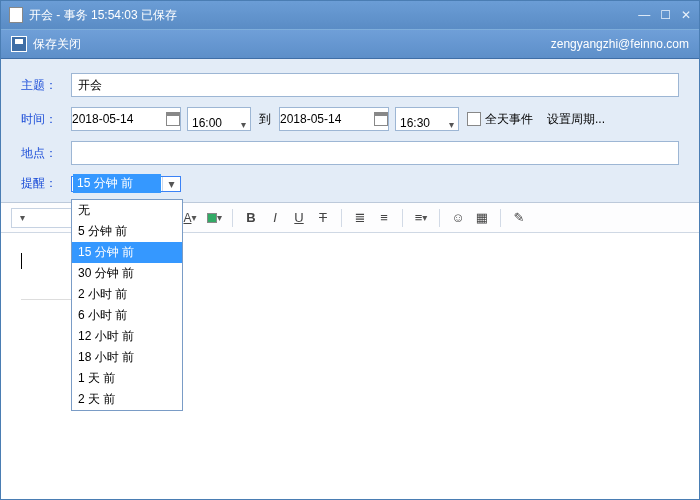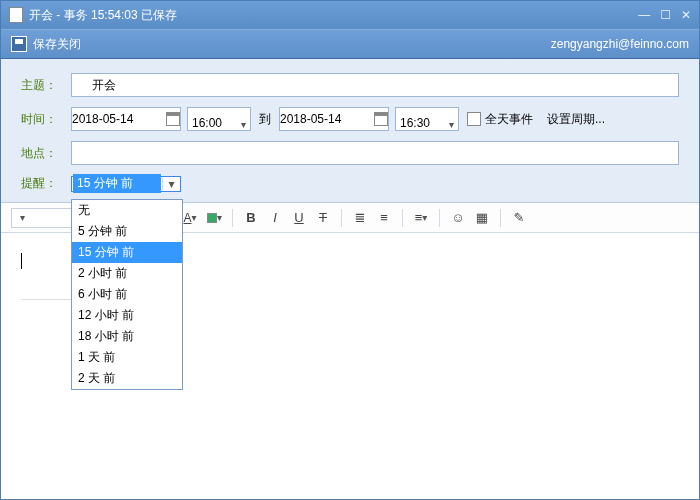--- a/index.html
+++ b/index.html
@@ -9,22 +9,22 @@
 .titlebar .title{flex:0 0 auto}
 .titlebar .spacer{flex:1}
 .titlebar .winbtns{display:flex;gap:10px;color:#eaf2fb;font-size:14px}
 .titlebar .winbtns span{cursor:pointer}
 .toolbar{height:30px;background:linear-gradient(#6f9fd8,#5d8fc9);display:flex;align-items:center;padding:0 10px;color:#fff;border-top:1px solid #7faedb;border-bottom:1px solid #3f6ea6}
 .toolbar .save-icon{width:16px;height:16px;border:1px solid #fff;background:#3f6ea6;margin-right:6px;position:relative}
 .toolbar .save-icon::after{content:"";position:absolute;top:2px;left:3px;right:3px;height:5px;background:#fff}
 .toolbar .right{margin-left:auto}
 .form-area{background:#e3ecf7;padding:14px 20px 10px;border-bottom:1px solid #bcc9da}
 .row{display:flex;align-items:center;margin-bottom:10px}
-.lbl{width:50px;color:#4d7c0f}
-.txt{flex:1;height:24px;border:1px solid #9db6d4;background:#fff;padding:2px 20px;outline:none}
+.lbl{width:50px;color:#1d4ed8}
+.txt{flex:1;height:24px;border:1px solid #9db6d4;background:#fff;padding:2px 6px;outline:none}
 .date-input{width:110px;height:24px;border:1px solid #9db6d4;background:#fff;display:flex;align-items:center;padding:0 0;margin-right:6px}
 .date-input span:first-child{flex:1}
 .cal-icon{width:14px;height:14px;border:1px solid #888;position:relative}
 .cal-icon::before{content:"";position:absolute;top:0;left:0;right:0;height:3px;background:#888}
 .time-sel{width:64px;height:24px;border:1px solid #9db6d4;background:#fff;display:flex;align-items:flex-end;padding:0 4px;margin-right:8px}
 .time-sel span:first-child{flex:1}
 .chev{font-size:10px;color:#555}
 .to{margin-right:8px}
 .chk{width:14px;height:14px;border:1px solid #888;margin-right:4px;background:#fff}
 .link{color:#000000;margin-left:14px;cursor:pointer}
@@ -103,20 +103,21 @@
   </div>
   <div class="row" style="margin-bottom:0">
     <span class="lbl">提醒：</span>
     <div class="remind-sel">
       <span class="selval">15 分钟 前</span>
       <span class="arrow">▾</span>
       <div class="dropdown" id="dd">
           <div>无</div>
           <div>5 分钟 前</div>
           <div class="sel">15 分钟 前</div>
+          <div>30 分钟 前</div>
           <div>2 小时 前</div>
           <div>6 小时 前</div>
           <div>12 小时 前</div>
           <div>18 小时 前</div>
           <div>1 天 前</div>
           <div>2 天 前</div>
         </div>
     </div>
   </div>
 </div>

